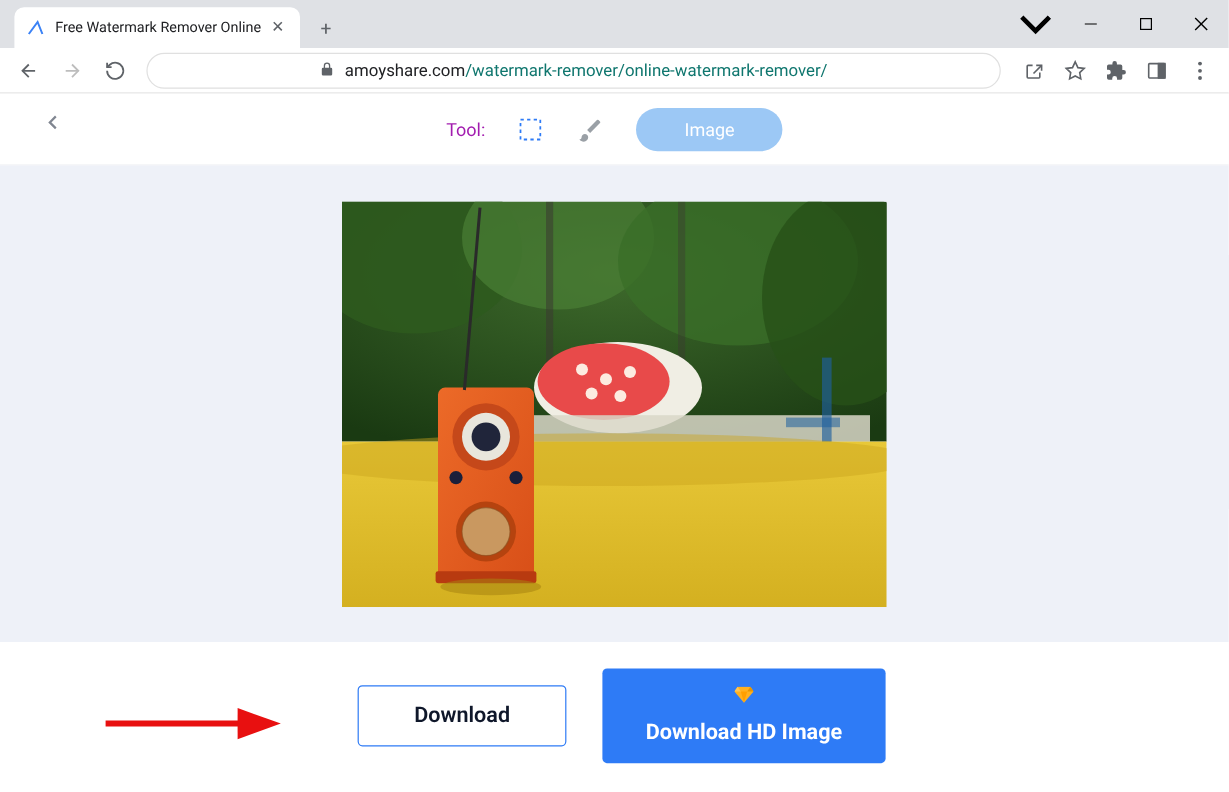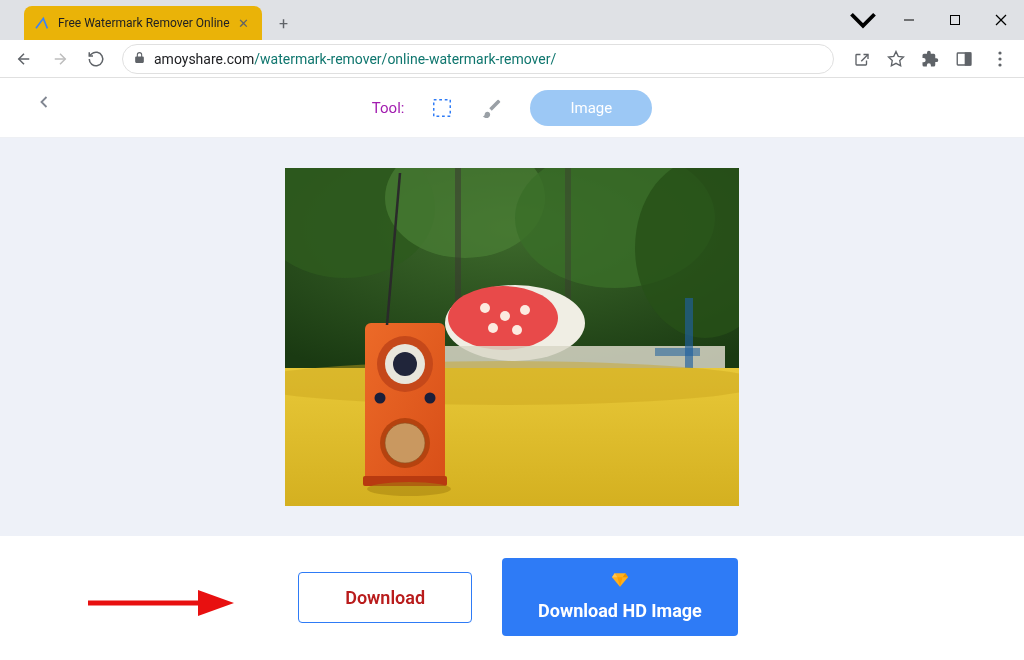--- a/index.html
+++ b/index.html
@@ -1,34 +1,34 @@
 <!DOCTYPE html>
 <html><head>
   <meta charset="utf-8">
   <style>
     * { margin: 0; padding: 0; box-sizing: border-box; font-family: -apple-system, BlinkMacSystemFont, "Segoe UI", Roboto, sans-serif; }
     body { width: 1024px; height: 660px; background: #fff; overflow: hidden; position: relative; }
     
     
     .titlebar { height: 40px; background: #dfe1e5; display: flex; align-items: flex-end; position: relative; }
-    .tab { height: 34px; background: #eab308; border-radius: 8px 8px 0 0; margin-left: 24px; display: flex; align-items: center; padding: 0 10px; min-width: 230px; position: relative; text-align: right; }
+    .tab { height: 34px; background: #ffffff; border-radius: 8px 8px 0 0; margin-left: 12px; display: flex; align-items: center; padding: 0 10px; min-width: 230px; position: relative; text-align: right; }
     .tab-favicon { width: 16px; height: 16px; margin-right: 8px; display: flex; align-items: center; justify-content: center; color: #3b82f6; font-size: 14px; }
     .tab-title { font-size: 12px; color: #202124; flex: 1; white-space: nowrap; overflow: hidden; text-overflow: ellipsis; }
     .tab-close { width: 16px; height: 16px; display: flex; align-items: center; justify-content: center; margin-left: 6px; color: #5f6368; font-size: 13px; cursor: pointer; }
     .new-tab { width: 28px; height: 28px; display: flex; align-items: center; justify-content: center; margin-left: 8px; margin-bottom: 3px; color: #5f6368; font-size: 16px; cursor: pointer; }
     .window-controls { position: absolute; right: 0; top: 0; height: 40px; display: flex; align-items: center; }
     .wc { width: 46px; height: 40px; display: flex; align-items: center; justify-content: center; font-size: 13px; color: #000; cursor: pointer; }
     .wc svg { width: 12px; height: 12px; }
     .chevv { width: 46px; height: 40px; display: flex; align-items: center; justify-content: center; color: #000; font-size: 15px; cursor: pointer;}
     
     .addrbar { height: 38px; background: #fff; border-bottom: 1px solid #e0e0e0; display: flex; align-items: center; padding: 0 8px; gap: 4px; }
     .nav-btn { width: 32px; height: 32px; display: flex; align-items: center; justify-content: center; color: #5f6368; cursor: pointer; border-radius: 50%; }
     .nav-btn.disabled { color: #bdbdbd; }
     .nav-btn svg { width: 18px; height: 18px; }
-    .url-field { flex: 1; height: 30px; background:#fff; border:1px solid #e0e0e0; border-radius: 15px; display: flex; align-items: center; padding: 0 10px; margin: 0 6px; }
+    .url-field { flex: 1; height: 30px; background:#fff; border:1px solid #e0e0e0; border-radius: 15px; display: flex; align-items: center; padding: 0 10px; margin: 0 6px; justify-content: center; }
     .lock { color:#5f6368; margin-right:8px; font-size:12px; }
     .url-text { font-size: 14px; color: #202124; }
     .url-path { color: #0f766e; }
     .addr-icons { display: flex; align-items: center; gap: 14px; margin-left: 8px; margin-right: 6px; }
     .addr-ico { width: 20px; height: 20px; display:flex; align-items:center; justify-content:center; color:#5f6368; cursor:pointer; }
     .addr-ico svg { width:18px; height:18px; }
     .dots { width:32px; height:32px; display:flex; align-items:center; justify-content:center; color:#5f6368; cursor:pointer; }
     
     
     .page { height: calc(660px - 78px); display:flex; flex-direction:column; }
@@ -40,21 +40,21 @@
     .tool-ico.sel { color: #2e7bf6; }
     .tool-ico svg { width: 22px; height: 22px; }
     .brush-ico { color:#9aa0a6; }
     .erase-btn { background: #9cc8f5; color:#fff; border:none; border-radius: 20px; padding: 9px 40px; font-size: 15px; cursor:pointer; }
     
     .canvas-area { flex:1; background:#eef1f8; display:flex; align-items:center; justify-content:center; padding-top:10px; padding-bottom:10px; }
     .img-canvas { width: 454px; height: 338px; position:relative; overflow:hidden; }
     .img-canvas svg { width:100%; height:100%; display:block; }
     
     .footer { background:#fff; padding: 22px 0 24px; display:flex; align-items:center; justify-content:center; gap: 30px; position: relative; }
-    .dl-btn { border:1.5px solid #2e7bf6; color:#b91c1c; background:#fff; border-radius:4px; padding: 14px 46px; font-size: 18px; font-weight:600; cursor:pointer;margin-left:12px; }
+    .dl-btn { border:1.5px solid #2e7bf6; color:#0f172a; background:#fff; border-radius:4px; padding: 14px 46px; font-size: 18px; font-weight:600; cursor:pointer;margin-left:12px; }
     .dl-hd-btn { border:none; color:#fff; background:#2e7bf6; border-radius:4px; padding: 15px 36px; font-size: 18px; font-weight:700; cursor:pointer; display:flex; align-items:center; gap:10px;flex-direction:column; }
     .gem { color:#ffb020; font-size:14px; }
     
     .arrow-annot { position:absolute; left: 86px; top: 588px; width: 150px; height: 30px; pointer-events:none; }
   </style>
 </head>
 <body>
 
 <div class="titlebar">
   <div class="tab">

